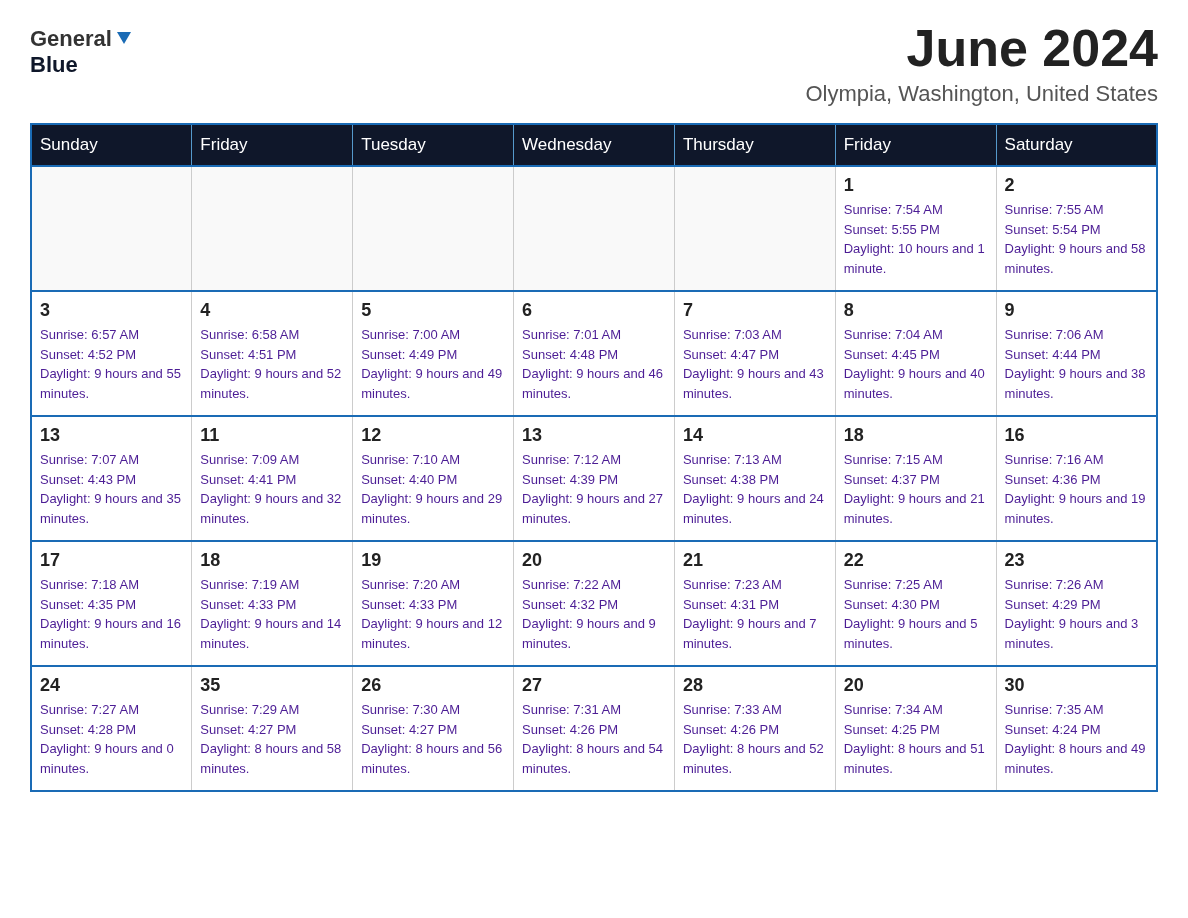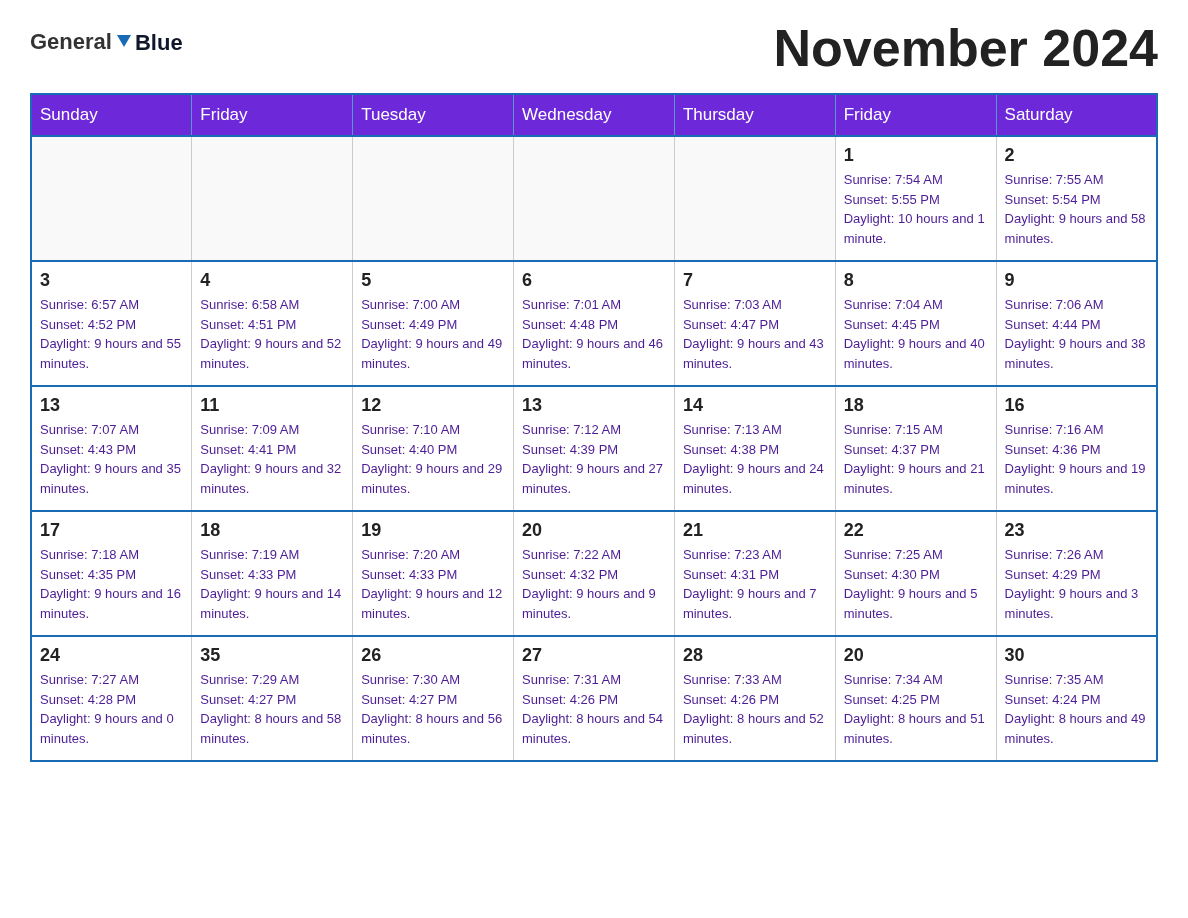--- a/index.html
+++ b/index.html
@@ -11,21 +11,22 @@
       padding: 20px 30px;
     }
     .header {
       display: flex;
       align-items: flex-start;
       justify-content: space-between;
       margin-bottom: 16px;
     }
     .logo {
       display: flex;
-      align-items: center;
+      flex-direction: column;
+      align-items: flex-start;
       padding-top: 8px;
     }
     .logo-text {
       font-size: 22px;
       font-weight: bold;
       color: #333;
       line-height: 1;
     }
     .logo-line2 {
       color: #0f172a;
@@ -46,21 +47,21 @@
       font-size: 22px;
       color: #555;
       margin-top: 4px;
     }
     .calendar-table {
       width: 100%;
       border-collapse: collapse;
       border: 2px solid #1a6bb5;
     }
     .calendar-table thead tr th {
-      background-color: #6d28d9;
+      background-color: #0f172a;
       color: #fff;
       font-size: 17px;
       font-weight: normal;
       padding: 10px 8px;
       text-align: left;
       border-right: 1px solid #5599cc;
     }
     .calendar-table thead tr th:last-child {
       border-right: none;
       margin-left: 32px;
@@ -103,21 +104,22 @@
   <div class="logo">
     <div style="display:flex; align-items:center;">
       <span class="logo-text">General</span>
       <svg width="22" height="22" viewBox="0 0 22 22" style="margin-left:1px; margin-top:-4px;">
         <polygon points="4,6 18,6 11,18" fill="#1a6bb5"></polygon>
       </svg>
     </div>
     <div class="logo-line2">Blue</div>
   </div>
   <div class="title-area">
-    <div class="month-title">November 2024</div>
+    <div class="month-title">June 2024</div>
+    <div class="location">Olympia, Washington, United States</div>
   </div>
 </div>
 
 <table class="calendar-table">
   <thead>
     <tr>
     <th>Sunday</th>
         <th>Friday</th>
         <th>Tuesday</th>
         <th>Wednesday</th>

